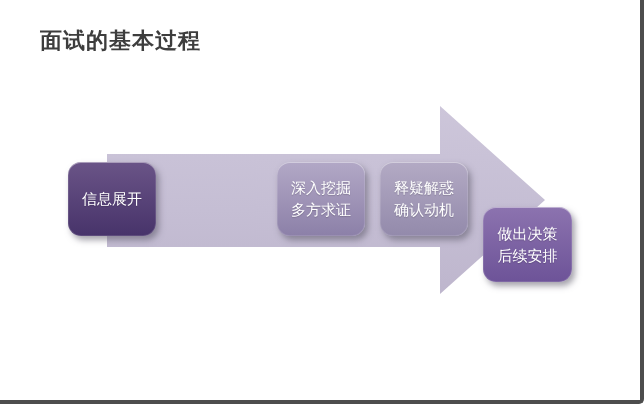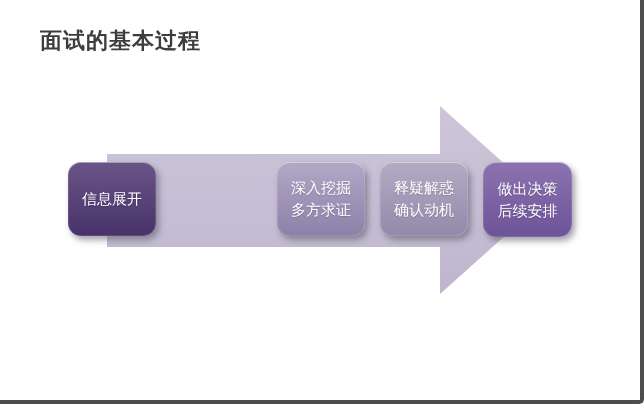--- a/index.html
+++ b/index.html
@@ -60,21 +60,21 @@
     white-space: pre-line;
     box-shadow: 3px 4px 6px rgba(90,85,102,0.55),
                 inset 0 1px 0 rgba(255,255,255,0.35),
                 inset 0 0 0 1px rgba(255,255,255,0.12);
     text-shadow: 0 1px 1px rgba(0,0,0,0.18);
   }
   .step-1 { left: 68px;  }
   .step-2 { left: 173px; width: 87px; }
   .step-3 { left: 277px; }
   .step-4 { left: 380px; }
-  .step-5 { left: 483px; width: 89px; height: 75px; }
+  .step-5 { left: 483px; width: 89px; height: 75px; margin-top: 45px; }
 </style>
 </head>
 <body>
 
 <div class="slide">
   <h1 class="slide-title">面试的基本过程</h1>
 
   <div class="process-arrow"></div>
 
   <div class="process-step step-1" style="background: linear-gradient(rgb(106, 84, 135) 0%, rgb(71, 51, 106) 100%);">

